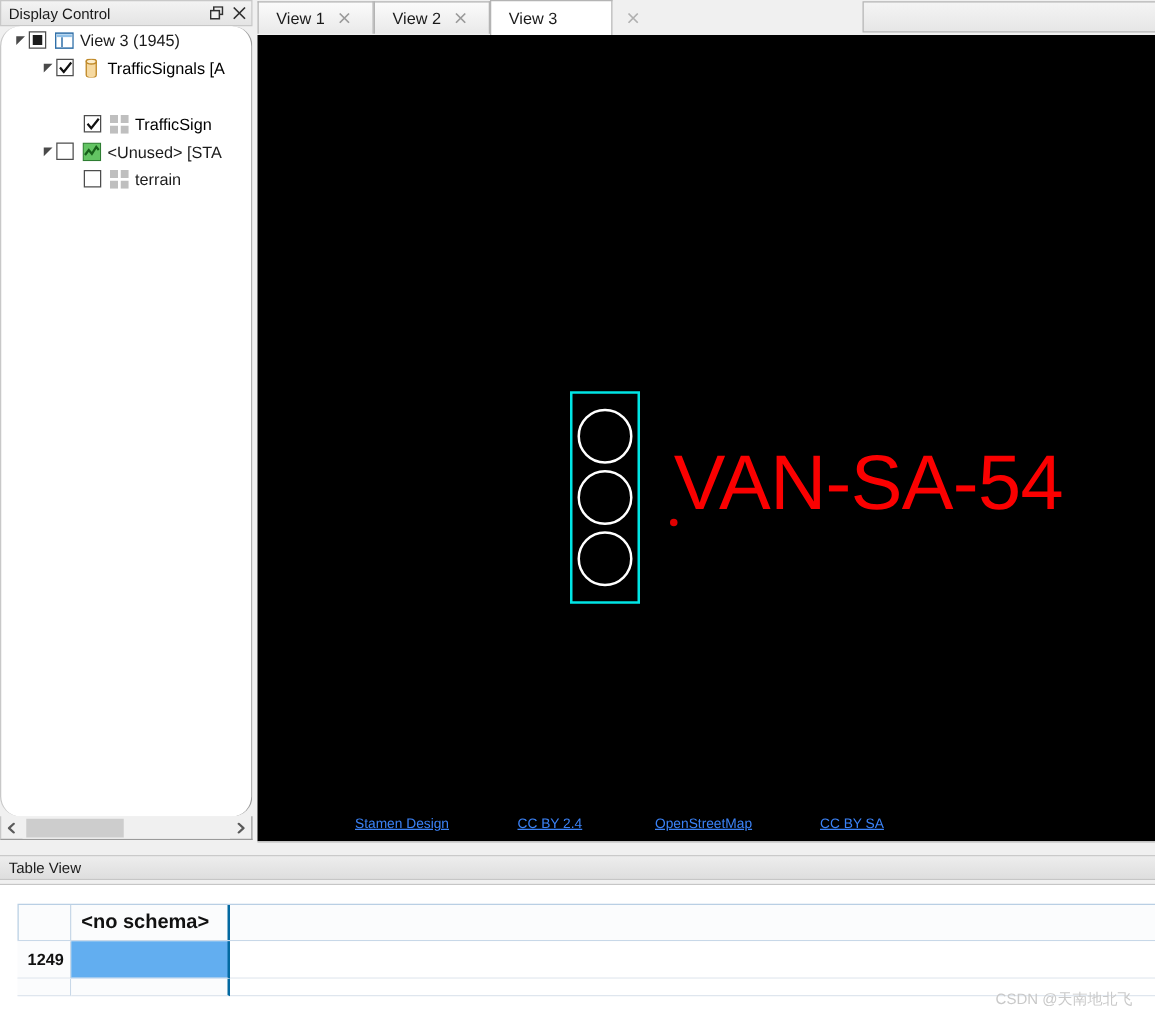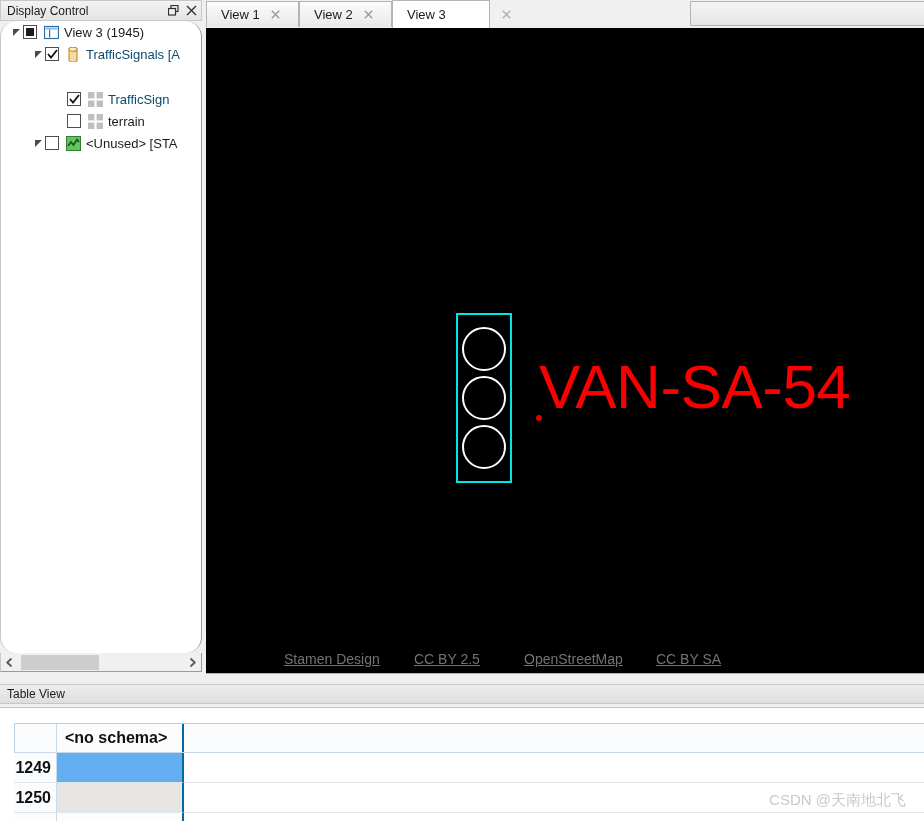--- a/index.html
+++ b/index.html
@@ -75,21 +75,21 @@
   .tree-row {
     position: relative;
     height: 22px;
     display: flex;
     align-items: center;
     white-space: nowrap;
     overflow: hidden;
   }
   .tree-label {
     font-size: 13px;
-    color: #0c4a6e;
+    color: #000000;
     margin-left: 5px;
     white-space: nowrap;
   }
   .tree-label.dark { color: #1b1b1b; }
   .arrow {
     width: 13px;
     height: 22px;
     display: flex;
     align-items: center;
     justify-content: center;
@@ -252,22 +252,22 @@
   #attribution {
     position: absolute;
     left: 0; bottom: 5px;
     width: 718px;
     height: 18px;
     display: flex;
     align-items: center;
   }
   .attr-link {
     position: absolute;
-    font-size: 14px;
-    color: #737373;
+    font-size: 11px;
+    color: #3b82f6;
     text-decoration: underline;
     white-space: nowrap;
     cursor: pointer;
   }
   #viewport-bottom-edge {
     position: absolute;
     left: 206px; top: 673px;
     width: 718px;
     height: 3px;
     background: #f0f0f0;
@@ -331,21 +331,21 @@
     width: 43px;
     flex: 0 0 43px;
     box-sizing: border-box;
     border-right: 1px solid #c8d8e8;
     border-bottom: 1px solid #dfe6ee;
     background: #fbfcfd;
     display: flex;
     align-items: center;
     justify-content: flex-end;
     padding-right: 5px;
-    font-size: 16px;
+    font-size: 13px;
     font-weight: bold;
     color: #111;
   }
   .cell-idx.header-idx {
     border-bottom: none;
     border-left: 1px solid #b9cfe4;
   }
   .cell-col1 {
     width: 127px;
     flex: 0 0 127px;
@@ -370,21 +370,21 @@
   .row-selected .cell-col1 { background: #62aef0; }
   .row-alt .cell-col1 { background: #e6e5e2; }
   .grid-row.blank { height: 14px; }
   .grid-row.blank .cell-idx,
   .grid-row.blank .cell-col1 { background: #fbfcfd; }
 
   #watermark {
     position: absolute;
     right: 14px;
     top: 791px;
-    font-size: 15px;
+    font-size: 12px;
     color: #c9c9c9;
     white-space: nowrap;
     user-select: none;
   }
 </style>
 </head>
 <body>
 
 <div id="app">
 
@@ -456,51 +456,51 @@
         </div>
         <div class="icon16">
           <svg width="15" height="15" viewBox="0 0 15 15">
             <rect x="0" y="0" width="6.4" height="6.4" fill="#bfbfbf"></rect>
             <rect x="8.6" y="0" width="6.4" height="6.4" fill="#bfbfbf"></rect>
             <rect x="0" y="8.6" width="6.4" height="6.4" fill="#bfbfbf"></rect>
             <rect x="8.6" y="8.6" width="6.4" height="6.4" fill="#bfbfbf"></rect>
           </svg>
         </div>
         <div class="tree-label">TrafficSign</div>
+      </div>
+
+      <div class="tree-row" style="padding-left:31px;">
+        <div class="arrow">
+          <svg width="9" height="9" viewBox="0 0 9 9">
+              <path d="M1 1 L8 1 L1 8 Z" fill="#4a4a4a"></path>
+            </svg>
+        </div>
+        <div class="cbx"></div>
+        <div class="icon16">
+          <svg width="15" height="15" viewBox="0 0 15 15">
+            <rect x="0.5" y="0.5" width="14" height="14" fill="#63c463" stroke="#2e7d32" stroke-width="1"></rect>
+            <path d="M2 10 L5 6 L7.5 9 L11 3.5 L13 6" stroke="#17601a" stroke-width="1.8" fill="none"></path>
+          </svg>
+        </div>
+        <div class="tree-label dark">&lt;Unused&gt; [STA</div>
       </div>
 
       <div class="tree-row" style="padding-left:66px;">
         <div class="cbx"></div>
         <div class="icon16">
           <svg width="15" height="15" viewBox="0 0 15 15">
             <rect x="0" y="0" width="6.4" height="6.4" fill="#bfbfbf"></rect>
             <rect x="8.6" y="0" width="6.4" height="6.4" fill="#bfbfbf"></rect>
             <rect x="0" y="8.6" width="6.4" height="6.4" fill="#bfbfbf"></rect>
             <rect x="8.6" y="8.6" width="6.4" height="6.4" fill="#bfbfbf"></rect>
           </svg>
         </div>
         <div class="tree-label dark">terrain</div>
       </div>
 
-      <div class="tree-row" style="padding-left:31px;">
-        <div class="arrow">
-          <svg width="9" height="9" viewBox="0 0 9 9">
-              <path d="M1 1 L8 1 L1 8 Z" fill="#4a4a4a"></path>
-            </svg>
-        </div>
-        <div class="cbx"></div>
-        <div class="icon16">
-          <svg width="15" height="15" viewBox="0 0 15 15">
-            <rect x="0.5" y="0.5" width="14" height="14" fill="#63c463" stroke="#2e7d32" stroke-width="1"></rect>
-            <path d="M2 10 L5 6 L7.5 9 L11 3.5 L13 6" stroke="#17601a" stroke-width="1.8" fill="none"></path>
-          </svg>
-        </div>
-        <div class="tree-label dark">&lt;Unused&gt; [STA</div>
-      </div>
-
     </div>
 
     <div id="tree-hscroll">
       <div class="sb-arrow">
         <svg width="9" height="9" viewBox="0 0 9 9">
             <path d="M6 1 L2.2 4.5 L6 8" stroke="#5a5a5a" stroke-width="1.8" fill="none" stroke-linecap="round" stroke-linejoin="round"></path>
           </svg>
       </div>
       <div class="sb-track">
         <div class="sb-thumb"></div>
@@ -552,21 +552,21 @@
       <div class="bulb b2"></div>
       <div class="bulb b3"></div>
     </div>
 
     <div id="signal-point"></div>
 
     <div id="signal-label">VAN-SA-54</div>
 
     <div id="attribution">
       <a class="attr-link" style="left:78px;">Stamen Design</a>
-      <a class="attr-link" style="left:208px;">CC BY 2.5</a>
+      <a class="attr-link" style="left:208px;">CC BY 2.4</a>
       <a class="attr-link" style="left:318px;">OpenStreetMap</a>
       <a class="attr-link" style="left:450px;">CC BY SA</a>
     </div>
 
   </div>
   <div id="viewport-bottom-edge"></div>
 
   <div id="splitter"></div>
 
   <div id="table-view-titlebar">
@@ -581,25 +581,20 @@
         <div class="cell-col1">&lt;no schema&gt;</div>
         <div class="cell-rest"></div>
       </div>
 
       <div class="grid-row row-selected">
         <div class="cell-idx">1249</div>
         <div class="cell-col1"></div>
         <div class="cell-rest"></div>
       </div>
 
-      <div class="grid-row row-alt">
-        <div class="cell-idx">1250</div>
-        <div class="cell-col1"></div>
-        <div class="cell-rest"></div>
-      </div>
 
       <div class="grid-row blank">
         <div class="cell-idx"></div>
         <div class="cell-col1"></div>
         <div class="cell-rest"></div>
       </div>
 
     </div>
   </div>
 

